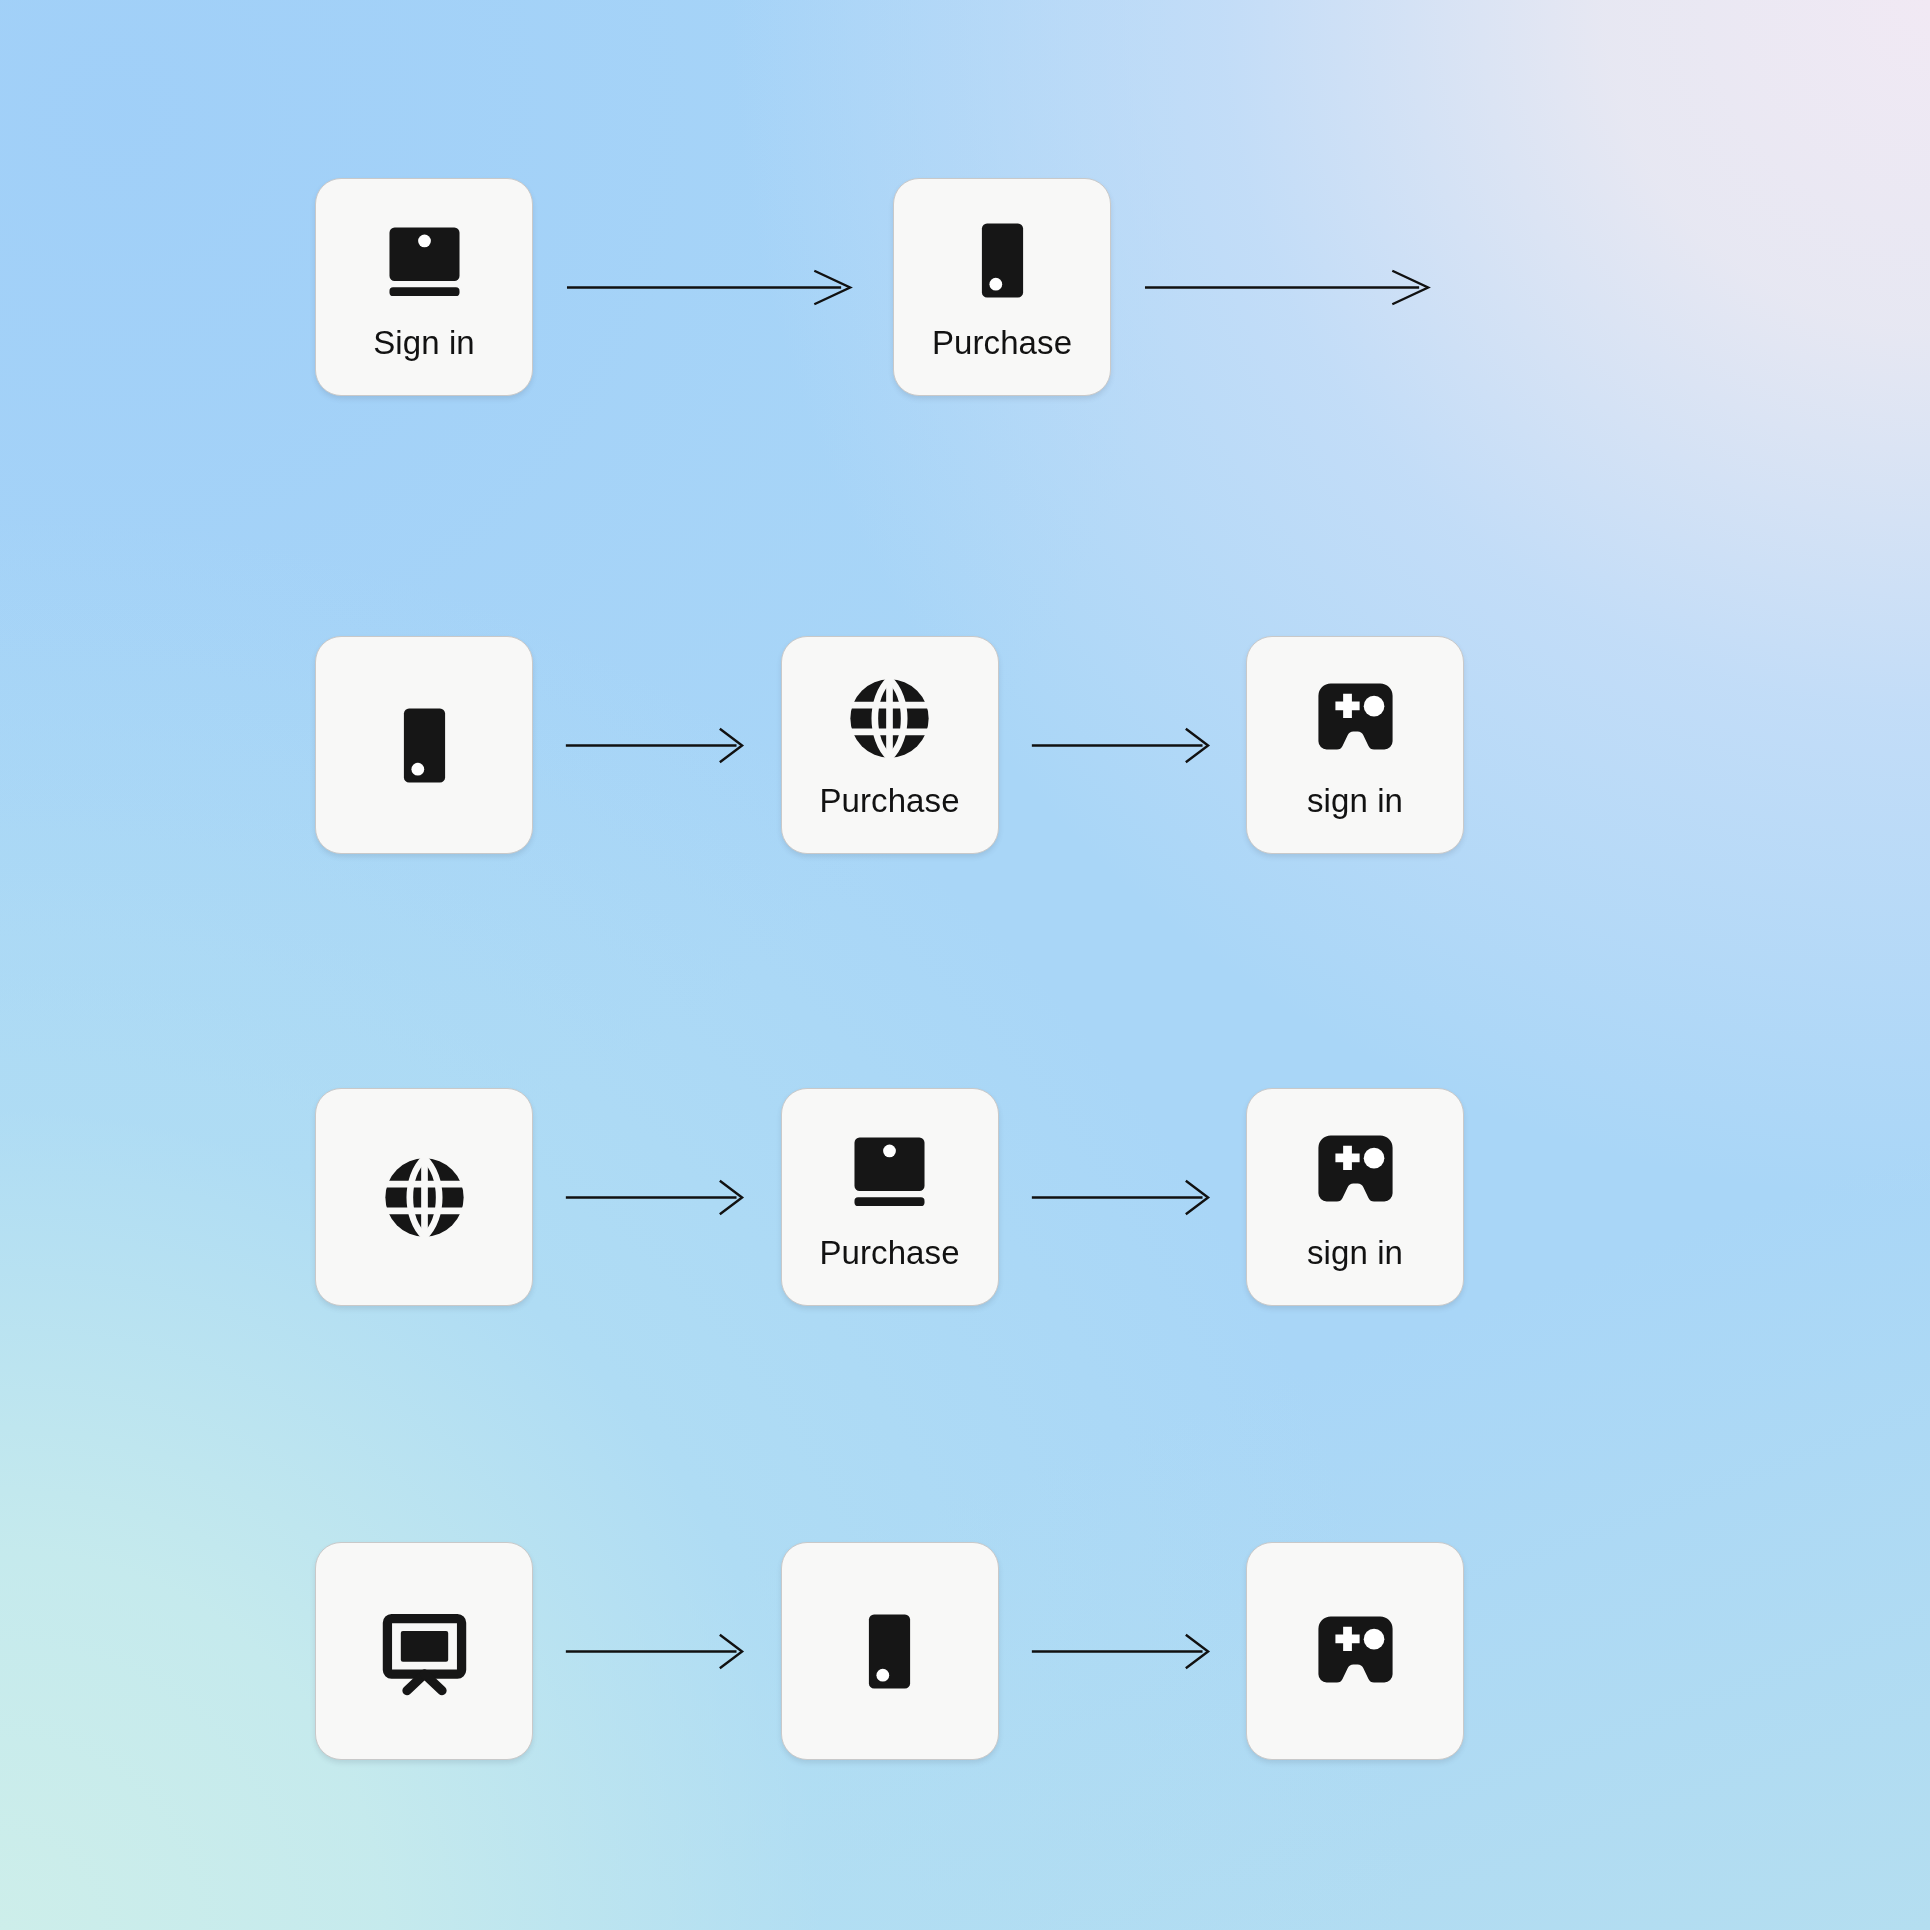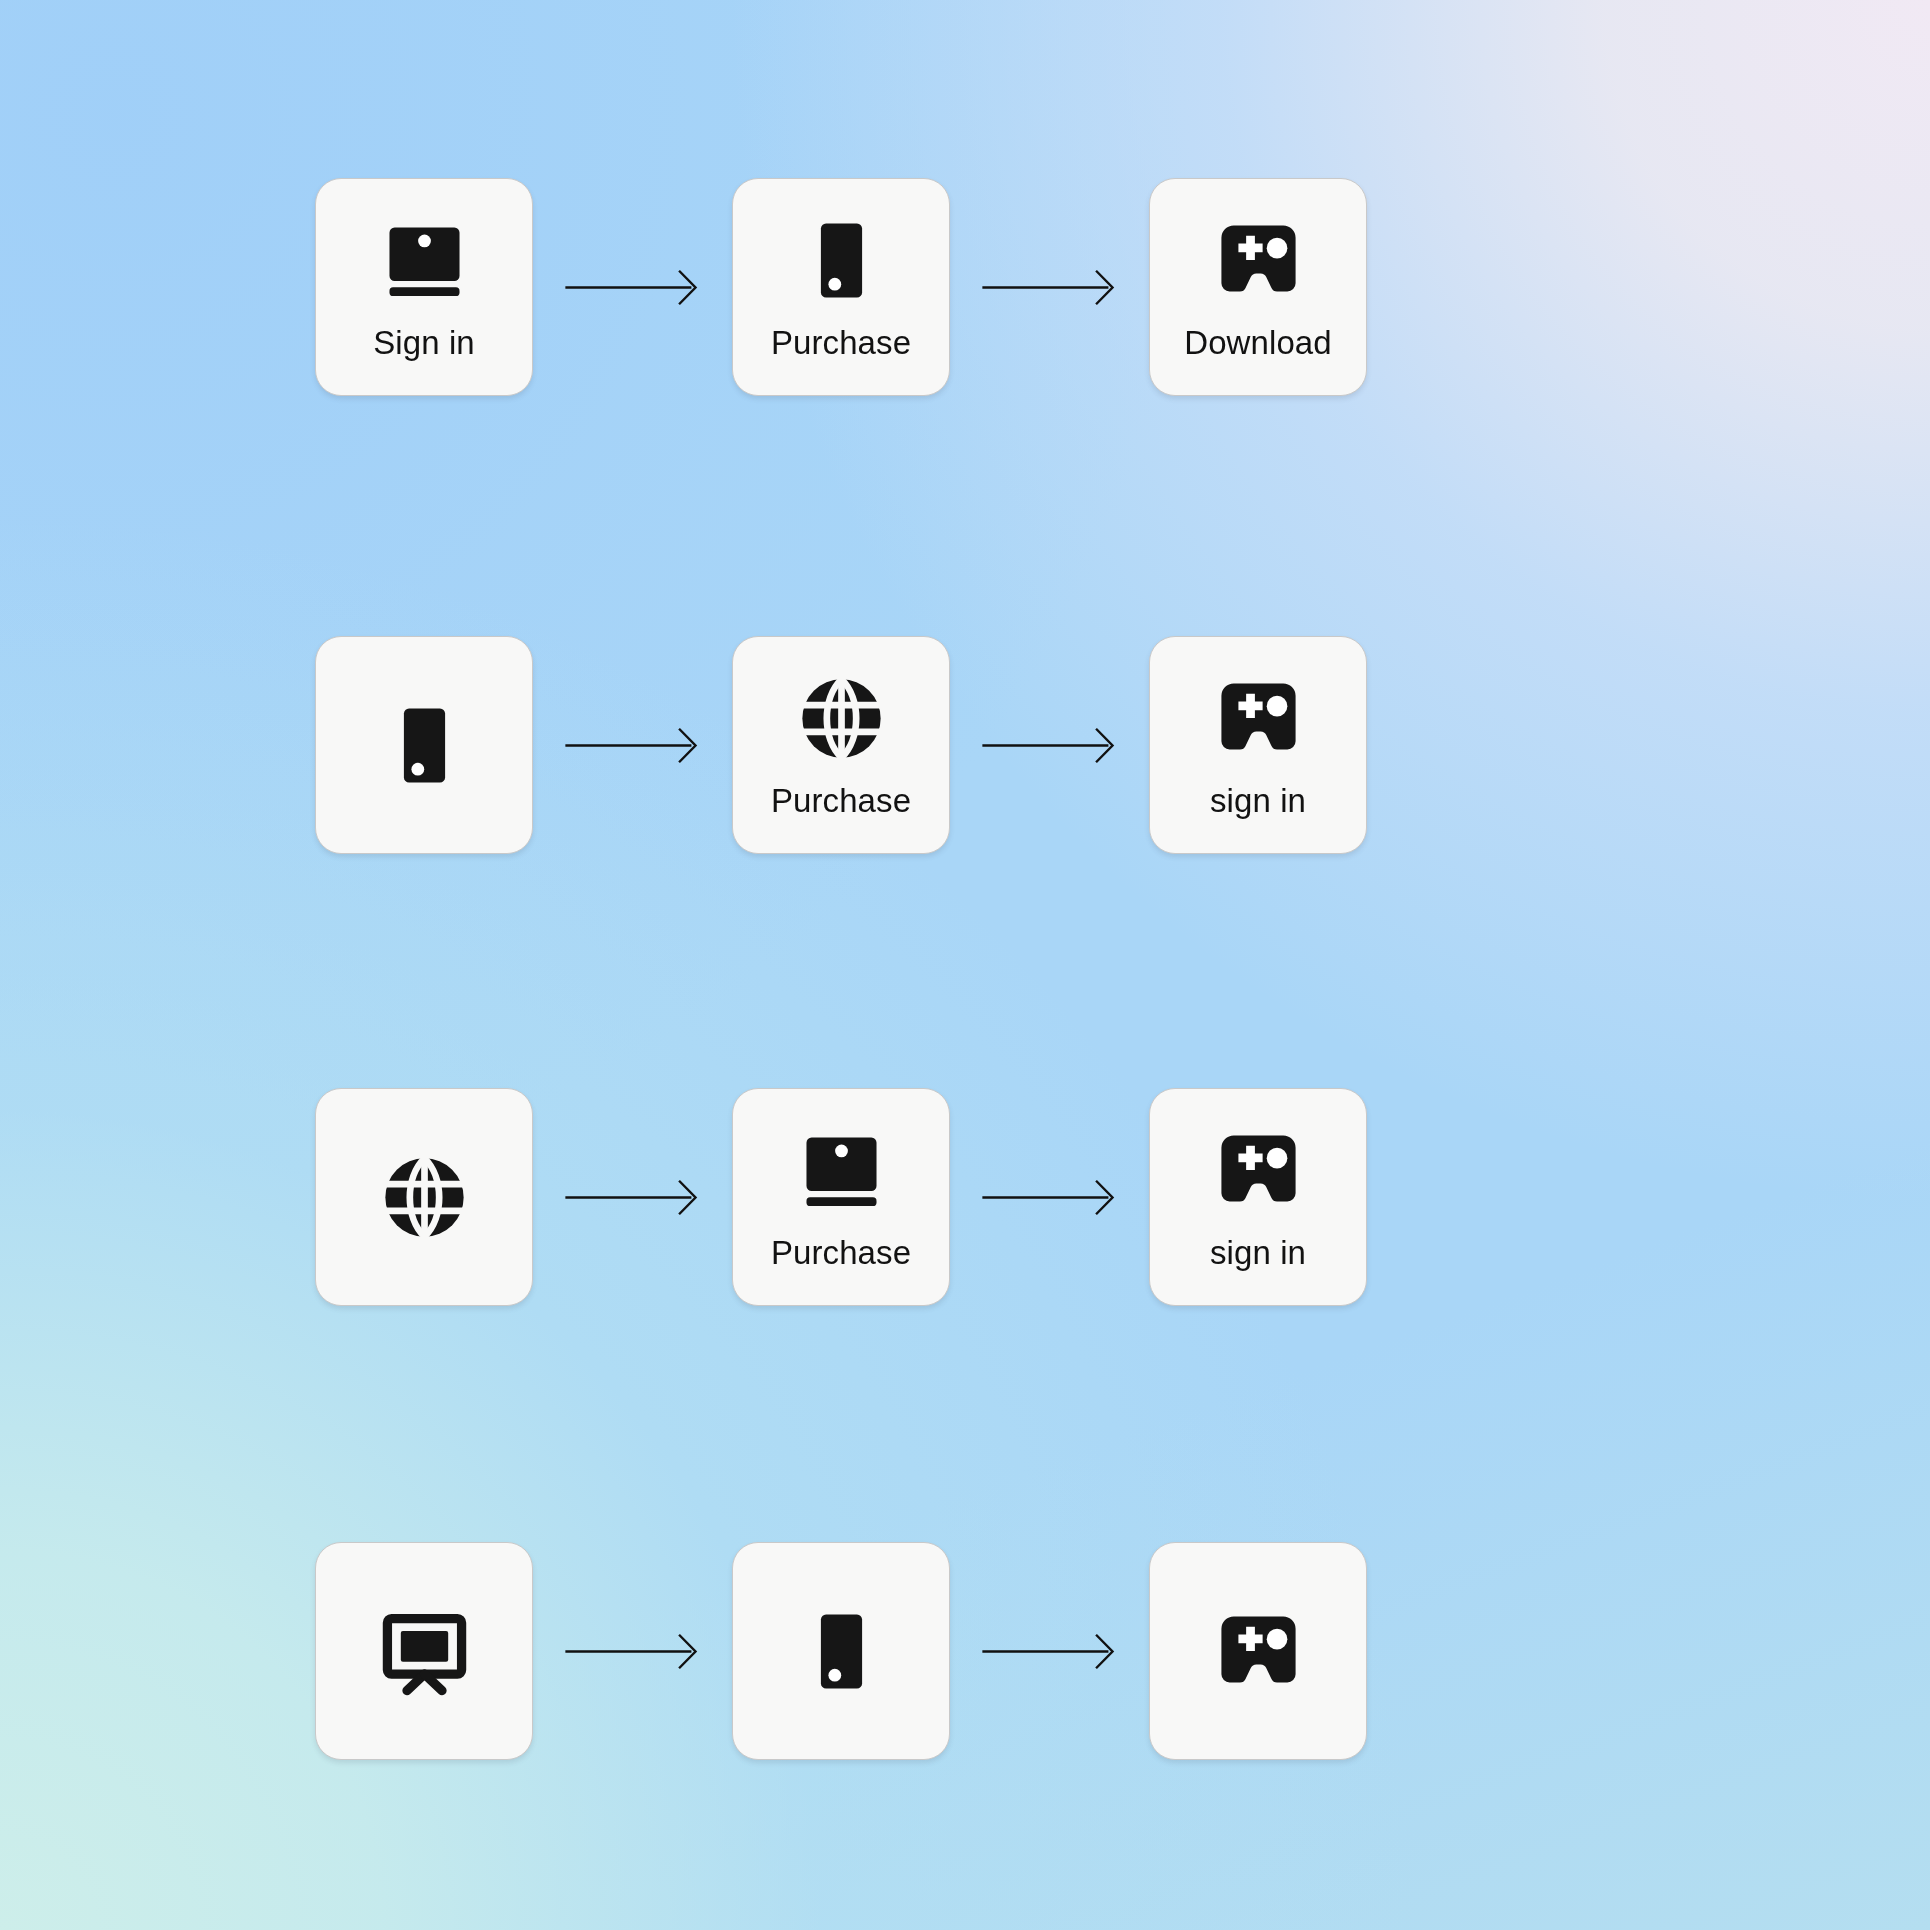--- a/index.html
+++ b/index.html
@@ -24,21 +24,21 @@
   
   .diagram {
     position: absolute;
     left: 0; top: 0;
     width: 1931px;
     height: 1931px;
   }
   .row {
     position: absolute;
     left: 315px;
-    width: 1052px;
+    width: 1149px;
     height: 222px;
     display: flex;
     flex-direction: row;
     align-items: center;
     justify-content: space-between;
     gap: 7px;
   }
   .row-0 { top: 176px; }
   .row-1 { top: 634px; }
   .row-2 { top: 1086px; }
@@ -126,30 +126,20 @@
       <span class="card-label">Purchase</span>
     </div>
 
     <div class="arrow">
       <svg viewBox="0 0 200 60" preserveAspectRatio="none" aria-hidden="true">
         <line x1="2" y1="30" x2="186" y2="30" stroke="#111111" stroke-width="2.4" vector-effect="non-scaling-stroke"></line>
         <polyline points="168,13 192,30 168,47" fill="none" stroke="#111111" stroke-width="2.4" vector-effect="non-scaling-stroke"></polyline>
       </svg>
     </div>
 
-    <div class="card has-label">
-      <span class="icon-wrap">
-        <svg viewBox="0 0 100 100" width="103" height="103" aria-hidden="true">
-          <path d="M26 16 H74 a12 12 0 0 1 12 12 V72 a8 8 0 0 1 -8 8 H68 a6 6 0 0 1 -5.4 -3.4 L57.5 66 a6 6 0 0 0 -5.4 -3.4 H47.9 a6 6 0 0 0 -5.4 3.4 L37.4 76.6 A6 6 0 0 1 32 80 H22 a8 8 0 0 1 -8 -8 V28 A12 12 0 0 1 26 16 Z" fill="#161616"></path>
-          <path d="M30.5 33.5 h7.5 v-7.5 h8.5 v7.5 h7.5 v8.5 h-7.5 v7.5 h-8.5 v-7.5 h-7.5 z" fill="#ffffff"></path>
-          <circle cx="68" cy="38" r="10" fill="#ffffff"></circle>
-        </svg>
-      </span>
-      <span class="card-label">Download</span>
-    </div>
   </div>
 
   <div class="row row-1">
 
     <div class="card">
       <span class="icon-wrap">
         <svg viewBox="0 0 100 100" width="103" height="103" aria-hidden="true">
           <rect x="30" y="14" width="40" height="72" rx="5" fill="#161616"></rect>
           <circle cx="43.5" cy="73" r="6.2" fill="#ffffff"></circle>
         </svg>

